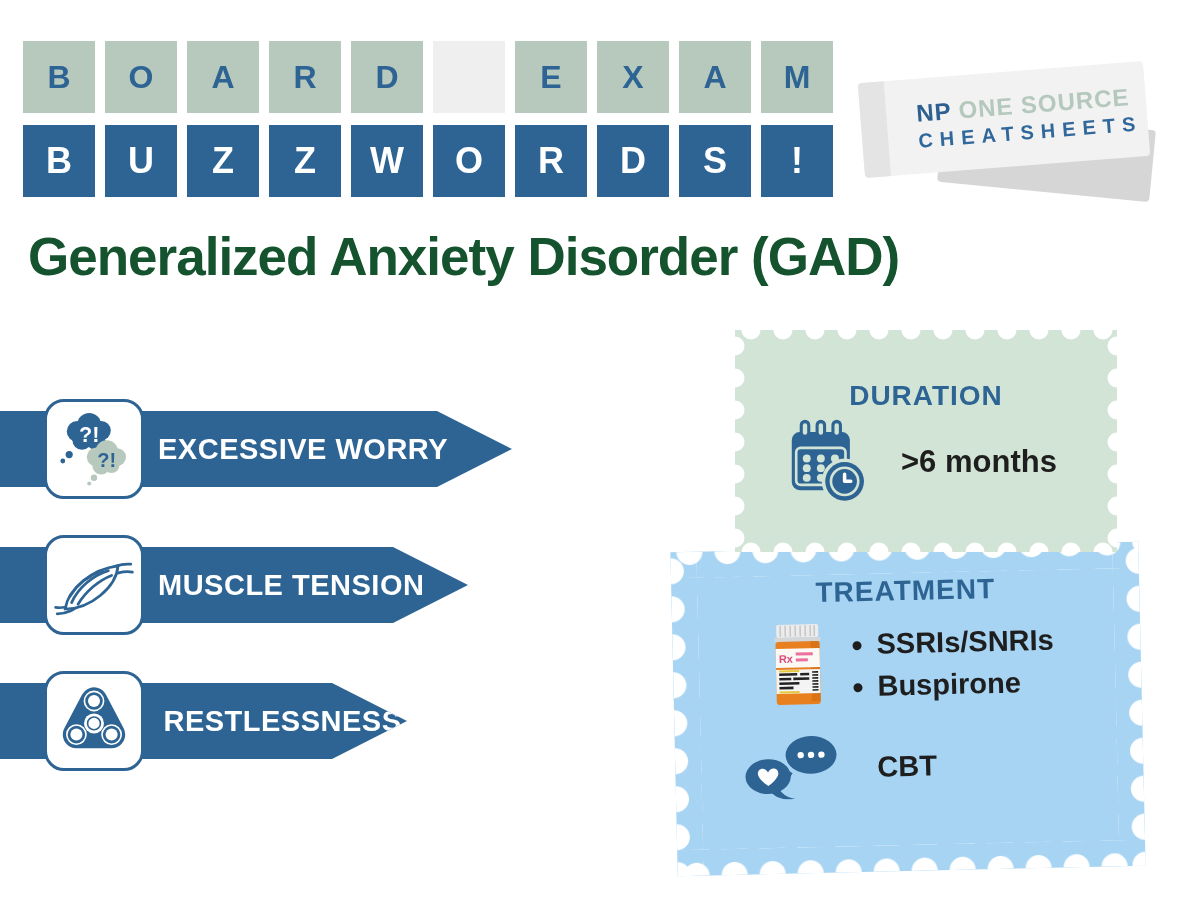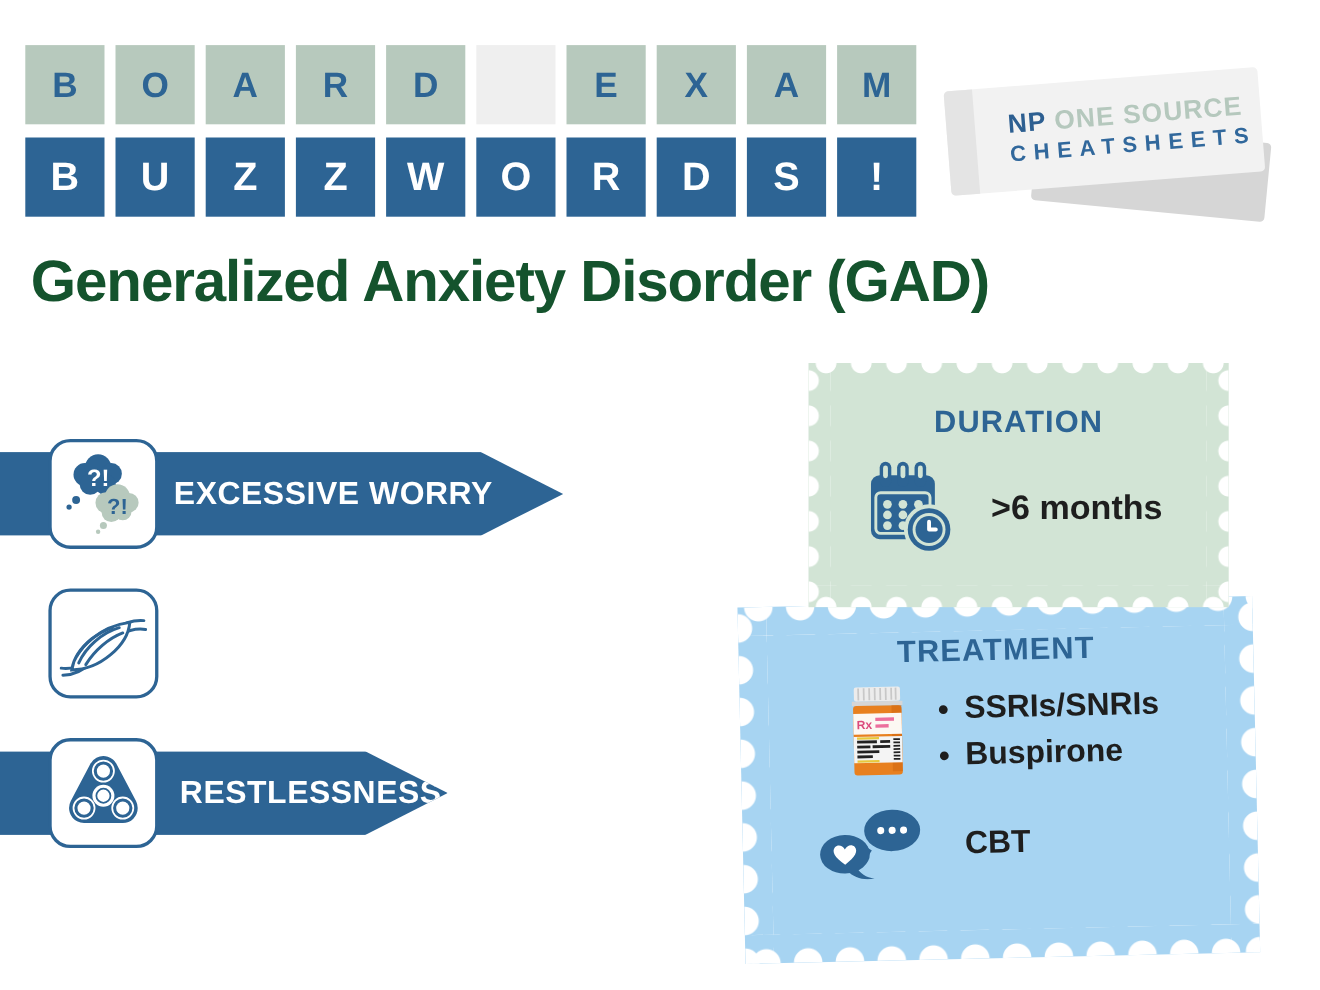--- a/index.html
+++ b/index.html
@@ -68,21 +68,21 @@
       radial-gradient(circle at 19px 0px,   #fff 12.5px, rgba(255,255,255,0) 13.4px),
       radial-gradient(circle at 19px 26px,  #fff 12.5px, rgba(255,255,255,0) 13.4px),
       radial-gradient(circle at 0px 19px,   #fff 12.5px, rgba(255,255,255,0) 13.4px),
       radial-gradient(circle at 26px 19px,  #fff 12.5px, rgba(255,255,255,0) 13.4px);
     background-size:38px 26px,38px 26px,26px 38px,26px 38px;
     background-position:left top,left bottom,left top,right top;
     background-repeat:repeat-x,repeat-x,repeat-y,repeat-y;
   }
   .stamp-heading{position:absolute;left:0;right:0;text-align:center;font-weight:bold;
                  color:#2d6494;letter-spacing:1px;font-size:28px;}
-  .h-green{top:38px;}
+  .h-green{top:50px;}
   .h-blue{top:28px;}
   .calendar-icon{position:absolute;left:48px;top:86px;}
   .duration-value{position:absolute;left:166px;top:114px;font-size:31px;font-weight:bold;color:#1e1e1e;}
   .pill-icon{position:absolute;left:92px;top:74px;}
   .med-list{position:absolute;left:180px;top:80px;margin:0;padding:0 0 0 24px;
             font-size:29px;font-weight:bold;color:#1e1e1e;}
   .med-list li{margin-bottom:9px;}
   .chat-icon{position:absolute;left:68px;top:184px;}
   .therapy-label{position:absolute;left:202px;top:203px;font-size:29px;font-weight:bold;color:#1e1e1e;}
 </style>
@@ -150,20 +150,23 @@
           <circle cx="79" cy="62" r="11"></circle>
         <circle cx="59" cy="73" r="11"></circle>
           <circle cx="72" cy="72" r="10"></circle>
         <circle cx="50" cy="88" r="4"></circle>
           <circle cx="44" cy="95" r="2.5"></circle>
       </g>
       <text x="66" y="75" font-size="25" font-weight="bold" fill="#2d6494" text-anchor="middle" font-family="Liberation Sans, sans-serif">?!</text>
     </svg>
   </div>
 
+  <div class="arrow arrow2">
+    <span>MUSCLE TENSION</span>
+  </div>
   <div class="icon-box ibox2">
     <svg width="80" height="80" viewBox="0 0 100 100">
       <g fill="none" stroke="#2d6494" stroke-width="3.4" stroke-linecap="round">
         <path d="M4 86 C 18 86 28 80 38 70"></path>
         <path d="M2 78 C 14 80 22 76 30 70"></path>
         <path d="M62 34 C 74 26 84 23 96 24"></path>
         <path d="M68 40 C 80 34 88 32 98 34"></path>
         <path d="M14 80 C 18 54 48 30 80 26 C 78 52 46 80 14 80 Z" fill="#ffffff"></path>
         <path d="M22 72 C 30 54 48 38 68 32"></path>
         <path d="M30 74 C 40 58 56 44 72 38"></path>

